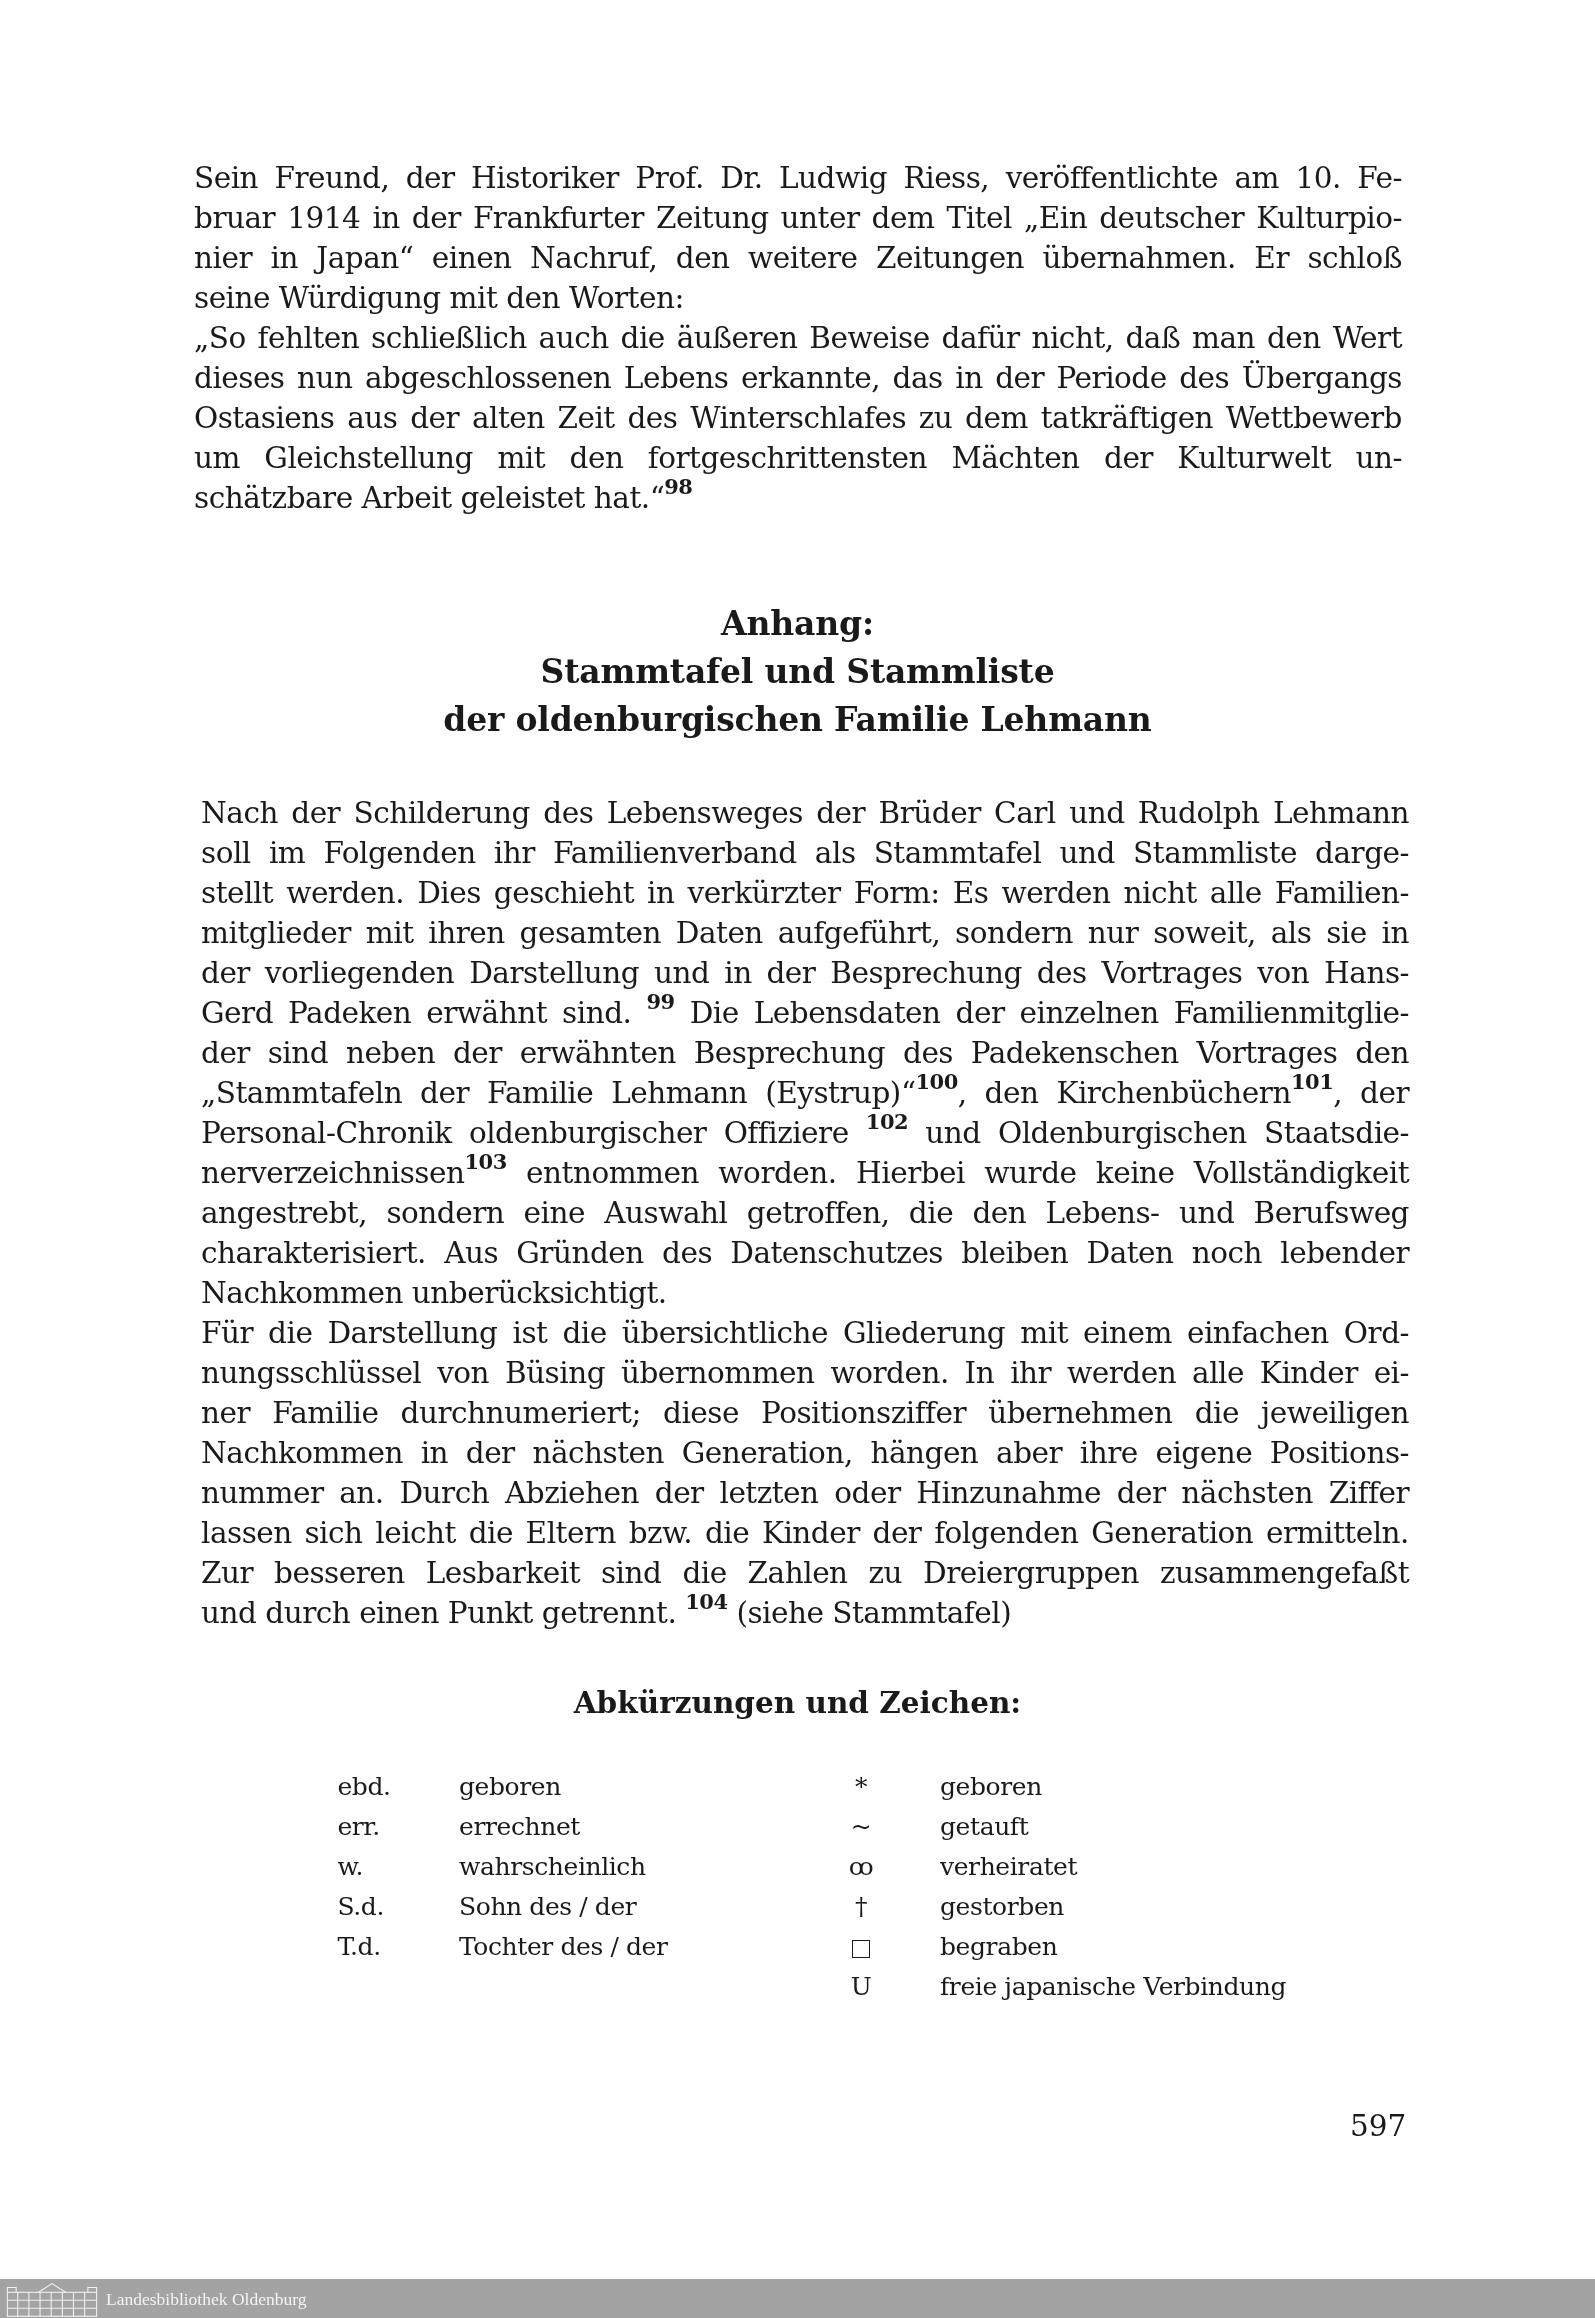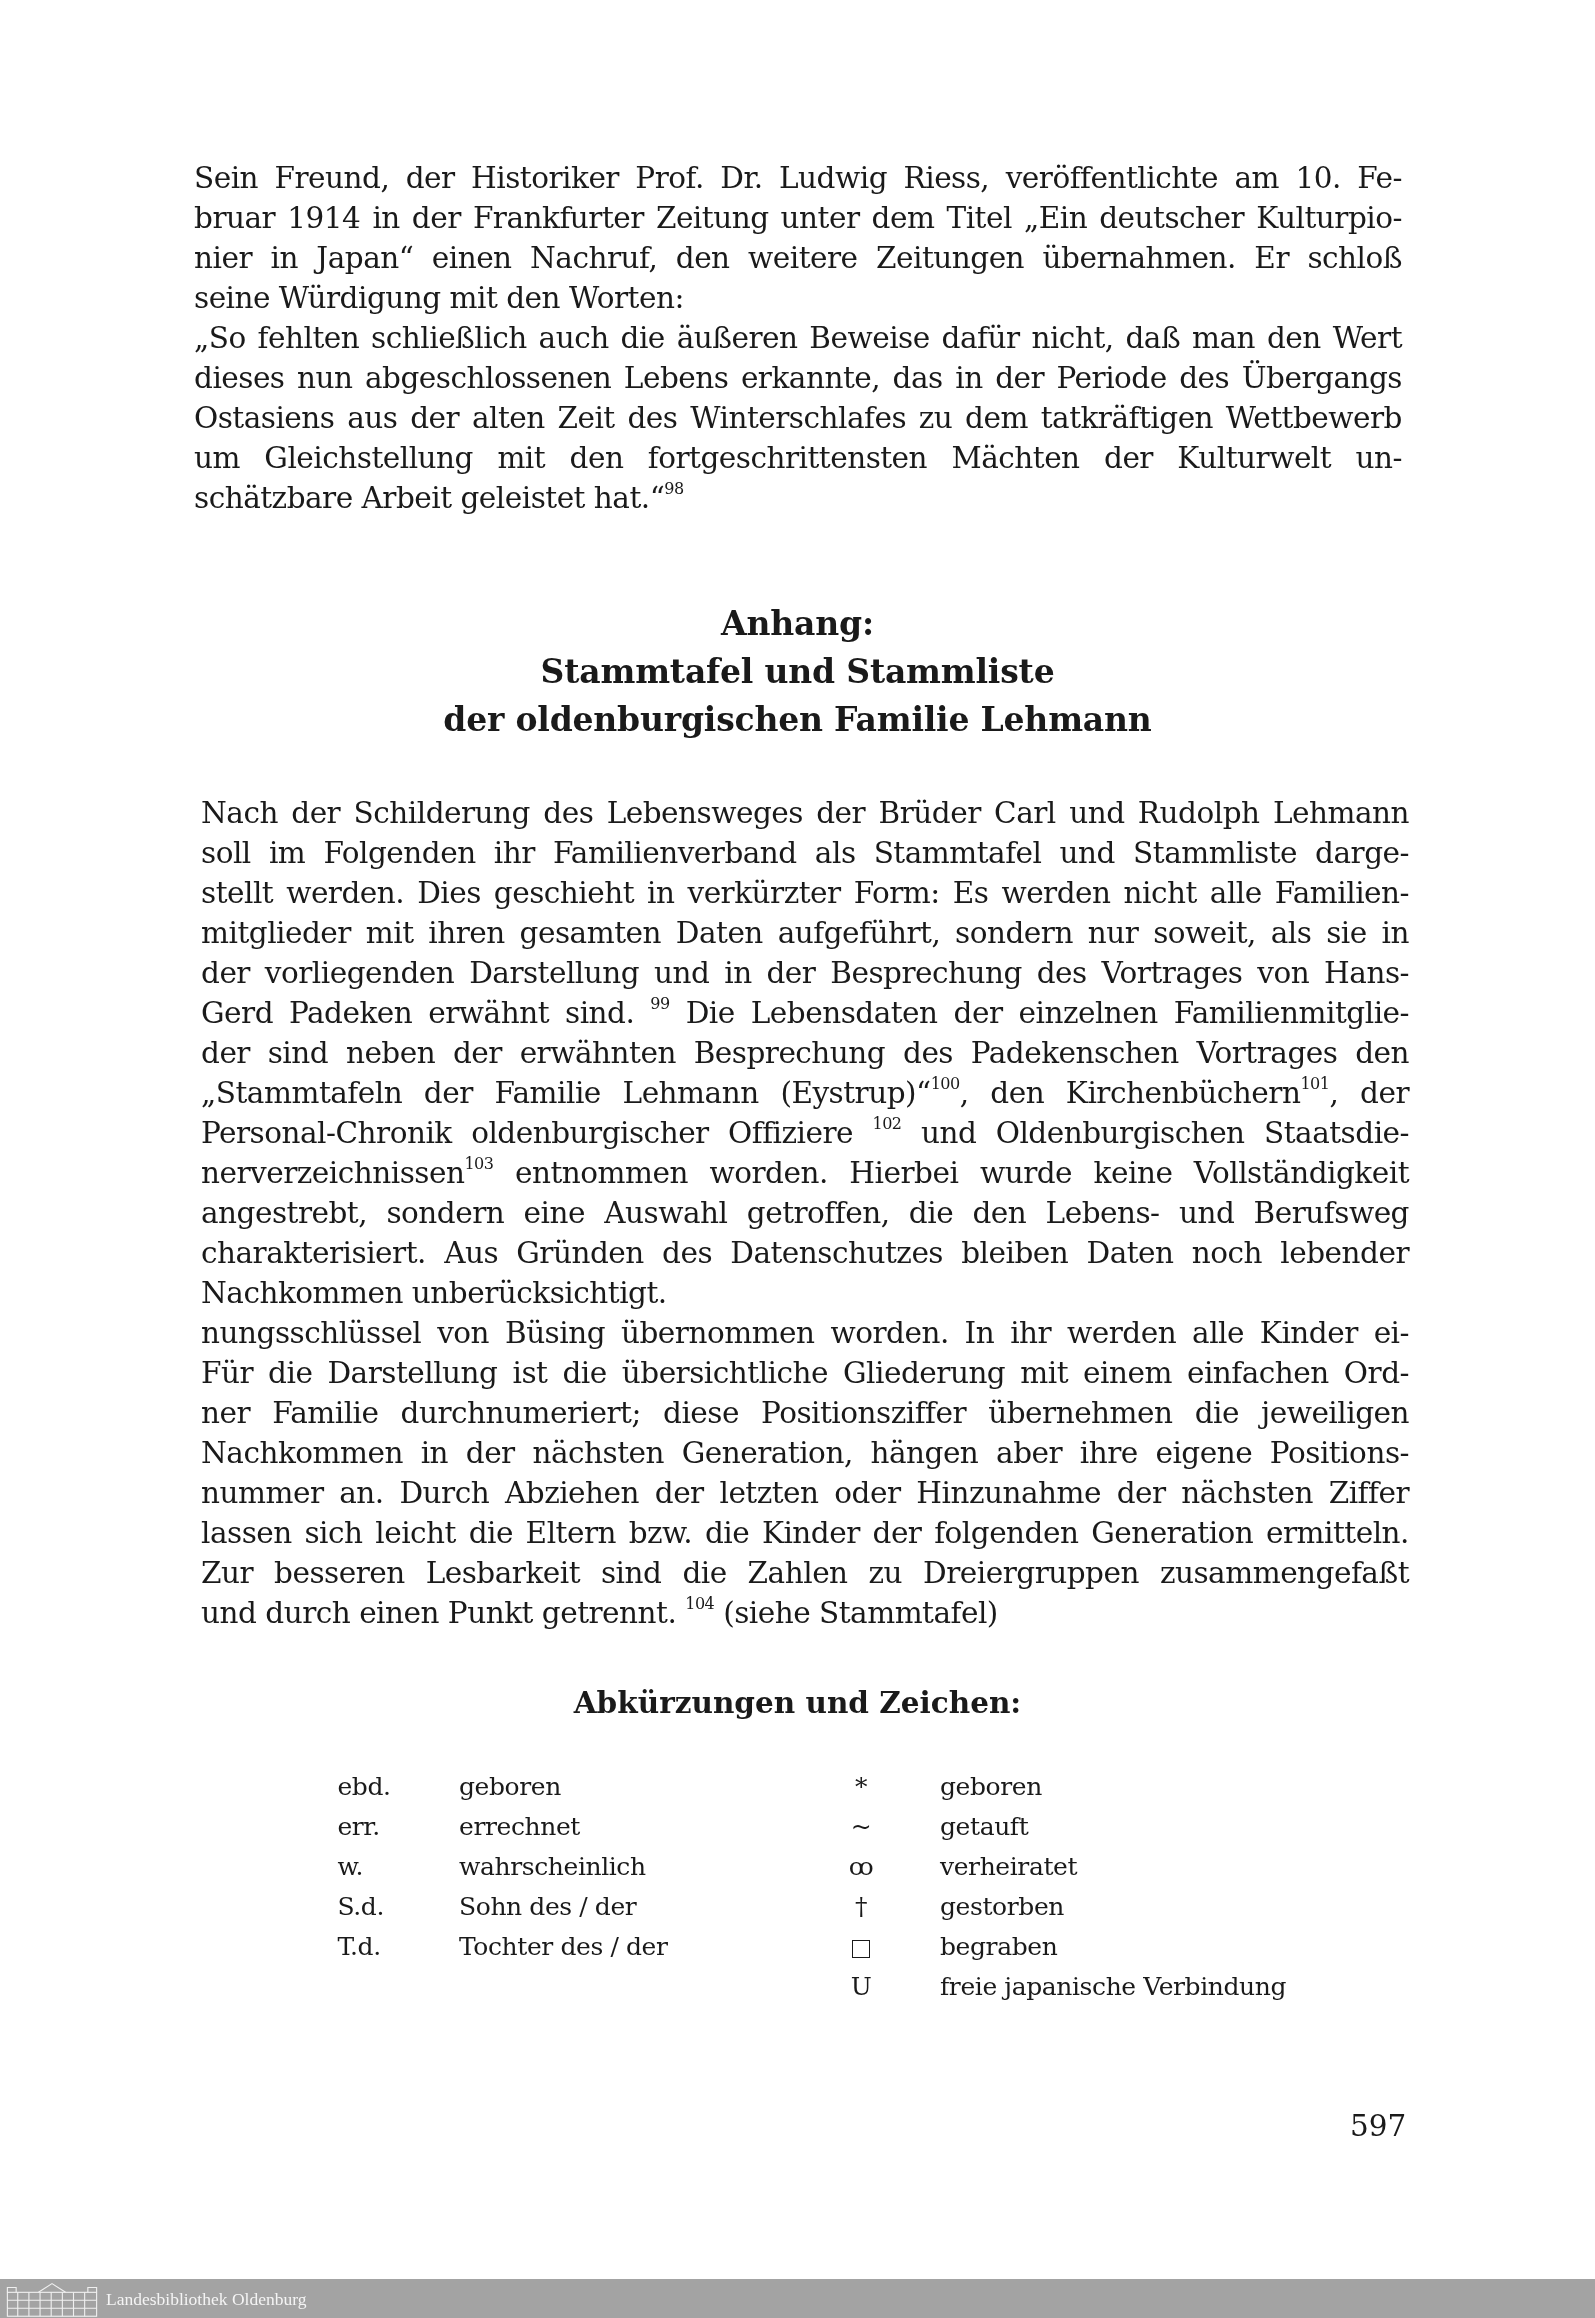--- a/index.html
+++ b/index.html
@@ -27,25 +27,26 @@
       height: 40px;
       white-space: nowrap;
       text-align: justify;
       text-align-last: justify;
       letter-spacing: -0.5px;
     }
     .line.last {
       text-align-last: left;
     }
     sup {
-      font-size: 16px;
+      font-size: 21px;
       line-height: 0;
       position: relative;
       top: -3.2px;
       vertical-align: super;
+      font-weight: bold;
     }
     .section-title {
       position: absolute;
       left: 0;
       width: 1595px;
       text-align: center;
       font-weight: bold;
       font-size: 33px;
       line-height: 48px;
       letter-spacing: -0.2px;
@@ -151,22 +152,22 @@
     <div class="line">mitglieder mit ihren gesamten Daten aufgeführt, sondern nur soweit, als sie in</div>
     <div class="line">der vorliegenden Darstellung und in der Besprechung des Vortrages von Hans-</div>
     <div class="line"><span>Gerd Padeken erwähnt sind. </span><sup>99</sup><span> Die Lebensdaten der einzelnen Familienmitglie-</span></div>
     <div class="line">der sind neben der erwähnten Besprechung des Padekenschen Vortrages den</div>
     <div class="line"><span>„Stammtafeln der Familie Lehmann (Eystrup)“</span><sup>100</sup><span>, den Kirchenbüchern</span><sup>101</sup><span>, der</span></div>
     <div class="line"><span>Personal-Chronik oldenburgischer Offiziere </span><sup>102</sup><span> und Oldenburgischen Staatsdie-</span></div>
     <div class="line"><span>nerverzeichnissen</span><sup>103</sup><span> entnommen worden. Hierbei wurde keine Vollständigkeit</span></div>
     <div class="line">angestrebt, sondern eine Auswahl getroffen, die den Lebens- und Berufsweg</div>
     <div class="line">charakterisiert. Aus Gründen des Datenschutzes bleiben Daten noch lebender</div>
     <div class="line last">Nachkommen unberücksichtigt.</div>
+    <div class="line">Für die Darstellung ist die übersichtliche Gliederung mit einem einfachen Ord-</div>
     <div class="line">nungsschlüssel von Büsing übernommen worden. In ihr werden alle Kinder ei-</div>
-    <div class="line">Für die Darstellung ist die übersichtliche Gliederung mit einem einfachen Ord-</div>
     <div class="line">ner Familie durchnumeriert; diese Positionsziffer übernehmen die jeweiligen</div>
     <div class="line">Nachkommen in der nächsten Generation, hängen aber ihre eigene Positions-</div>
     <div class="line">nummer an. Durch Abziehen der letzten oder Hinzunahme der nächsten Ziffer</div>
     <div class="line">lassen sich leicht die Eltern bzw. die Kinder der folgenden Generation ermitteln.</div>
     <div class="line">Zur besseren Lesbarkeit sind die Zahlen zu Dreiergruppen zusammengefaßt</div>
     <div class="line last"><span>und durch einen Punkt getrennt. </span><sup>104</sup><span> (siehe Stammtafel)</span></div>
   </div>
 
 <div class="abbr-title">Abkürzungen und Zeichen:</div>
 <div class="abbr-table" id="abbr-table">

